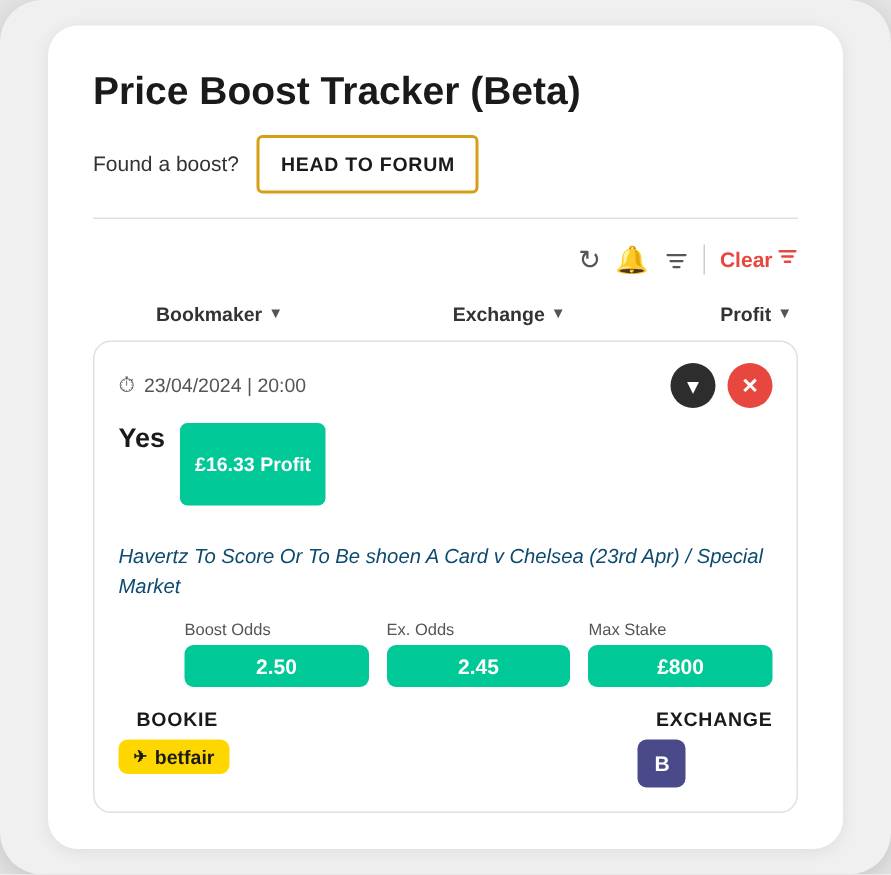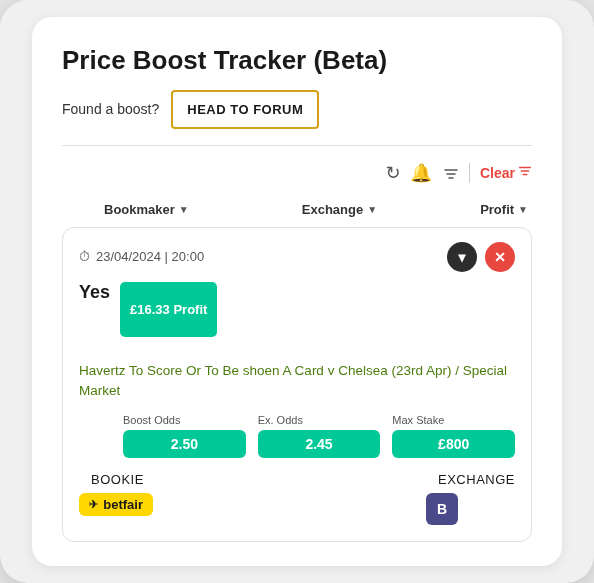--- a/index.html
+++ b/index.html
@@ -201,24 +201,25 @@
       background: #00c896;
       color: #fff;
       font-size: 13px;
       font-weight: 700;
       padding: 20px 10px;
       border-radius: 5px;
     }
 
     .bet-description {
       font-size: 13.5px;
-      color: #4d7c0f;
+      color: #0c4a6e;
       margin-bottom: 14px;
       line-height: 1.45;
       cursor: pointer;
+      font-style: italic;
     }
 
     .odds-row {
       display: flex;
       gap: 12px;
       margin-bottom: 14px;
       margin-left: 44px;
     }
 
     .odds-group {
@@ -255,21 +256,21 @@
     }
 
     .bookie-section, .exchange-section {
       display: flex;
       flex-direction: column;
       gap: 6px;
     }
 
     .bookie-label, .exchange-label {
       font-size: 13px;
-      font-weight: 400;
+      font-weight: 700;
       color: #1a1a1a;
       letter-spacing: 0.5px;
       padding-left: 12px;
     }
 
     .betfair-badge {
       background: #ffd700;
       border-radius: 6px;
       padding: 4px 10px;
       display: flex;

